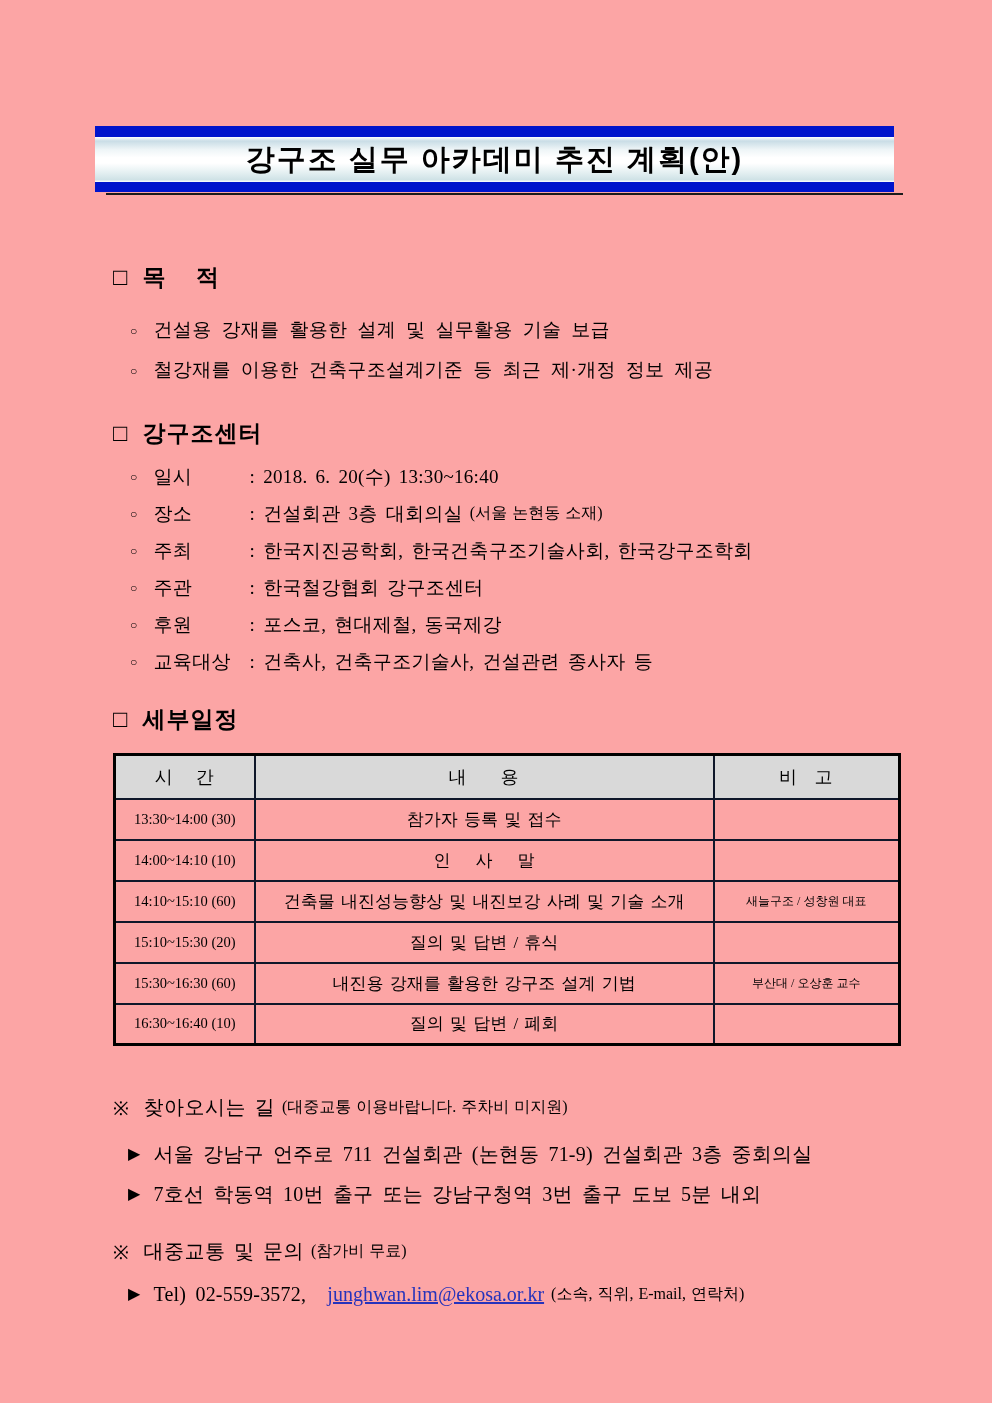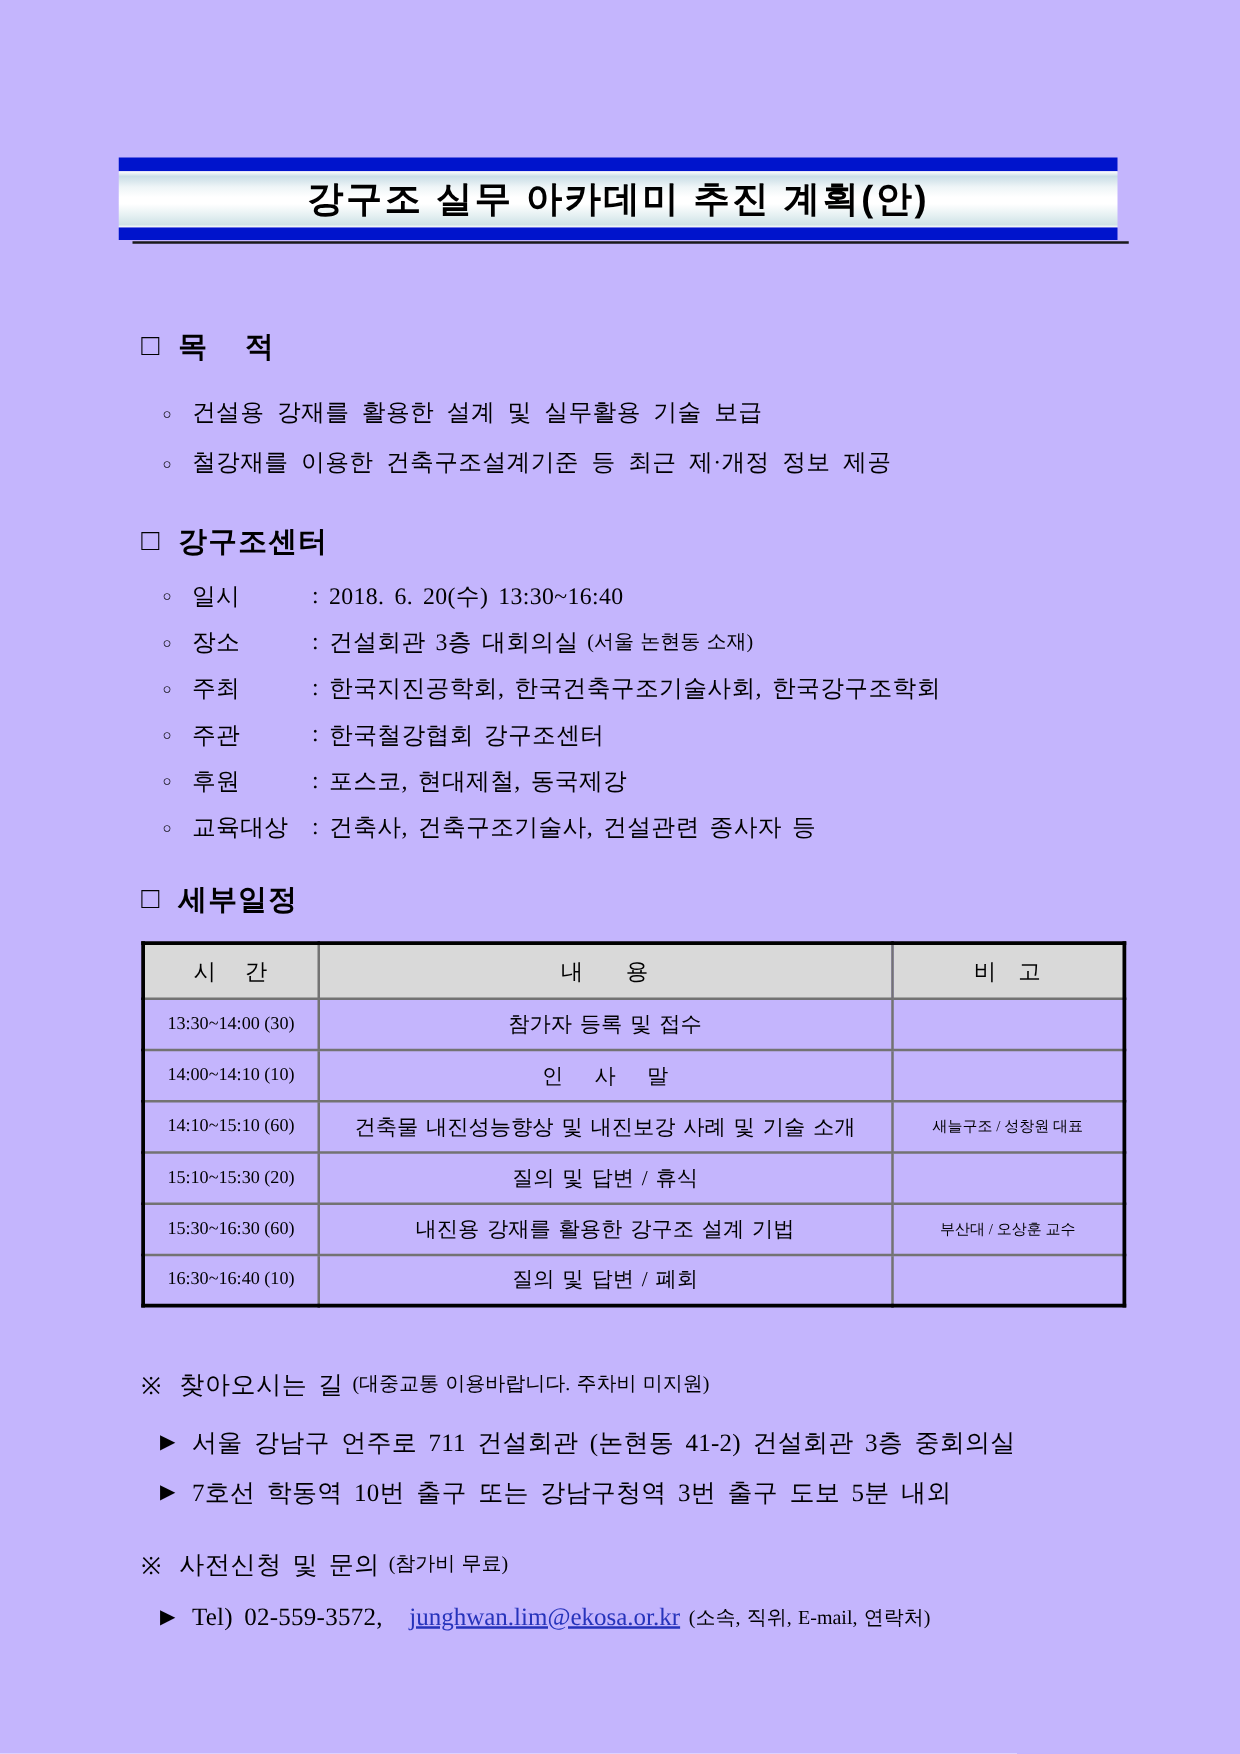--- a/index.html
+++ b/index.html
@@ -1,21 +1,21 @@
 <!DOCTYPE html>
 <html><head>
 <meta charset="utf-8">
 <style>
   * { margin: 0; padding: 0; box-sizing: border-box; }
   html, body { background: #ffffff; }
   .page {
     position: relative;
     width: 992px;
     height: 1403px;
-    background: #c4b5fd;
+    background: #fca5a5;
     color: #000;
     font-family: "Liberation Serif", serif;
     overflow: hidden;
   }
   .abs { position: absolute; }
 
   
   .banner { left: 95px; top: 126px; width: 799px; }
   .banner-bar { width: 100%; background: #0014cc; }
   .banner-bar.top { height: 11px; }
@@ -85,21 +85,21 @@
   .ov-value { white-space: pre; }
   .small-note { font-size: 16px; margin-left: 7px; letter-spacing: 0; word-spacing: 1px; white-space: pre; text-align: center; }
 
   
   table.schedule {
     border-collapse: collapse;
     width: 785px;
     table-layout: fixed;
   }
   table.schedule td, table.schedule th {
-    border: 2px solid #737373;
+    border: 2px solid #0f172a;
     text-align: center;
     vertical-align: middle;
     font-weight: normal;
     overflow: hidden;
   }
   table.schedule { border: 3px solid #000; }
   table.schedule th {
     background: #d9d9d9;
     height: 44px;
     font-size: 18px;
@@ -268,31 +268,31 @@
   </table>
 
   <div class="abs note-heading" style="left:113px; top:1094px;">
     <span class="note-marker">※</span>
     <span>찾아오시는 길</span>
     <span class="small-note">(대중교통 이용바랍니다. 주차비 미지원)</span>
   </div>
   <div class="abs" style="left:128px; top:1134px;">
     <div class="arrow-line">
       <span class="arrow-marker">▶</span>
-      <span>서울 강남구 언주로 711 건설회관 (논현동 41-2) 건설회관 3층 중회의실</span>
+      <span>서울 강남구 언주로 711 건설회관 (논현동 71-9) 건설회관 3층 중회의실</span>
     </div>
     <div class="arrow-line">
       <span class="arrow-marker">▶</span>
       <span>7호선 학동역 10번 출구 또는 강남구청역 3번 출구 도보 5분 내외</span>
     </div>
   </div>
 
   <div class="abs note-heading" style="left:113px; top:1238px;">
     <span class="note-marker">※</span>
-    <span>사전신청 및 문의</span>
+    <span>대중교통 및 문의</span>
     <span class="small-note">(참가비 무료)</span>
   </div>
   <div class="abs arrow-line" style="left:128px; top:1274px;">
     <span class="arrow-marker">▶</span>
     <span class="tel-text">Tel) 02-559-3572, </span>
     <a class="email-link">junghwan.lim@ekosa.or.kr</a>
     <span class="small-note">(소속, 직위, E-mail, 연락처)</span>
   </div>
 
 </div>

